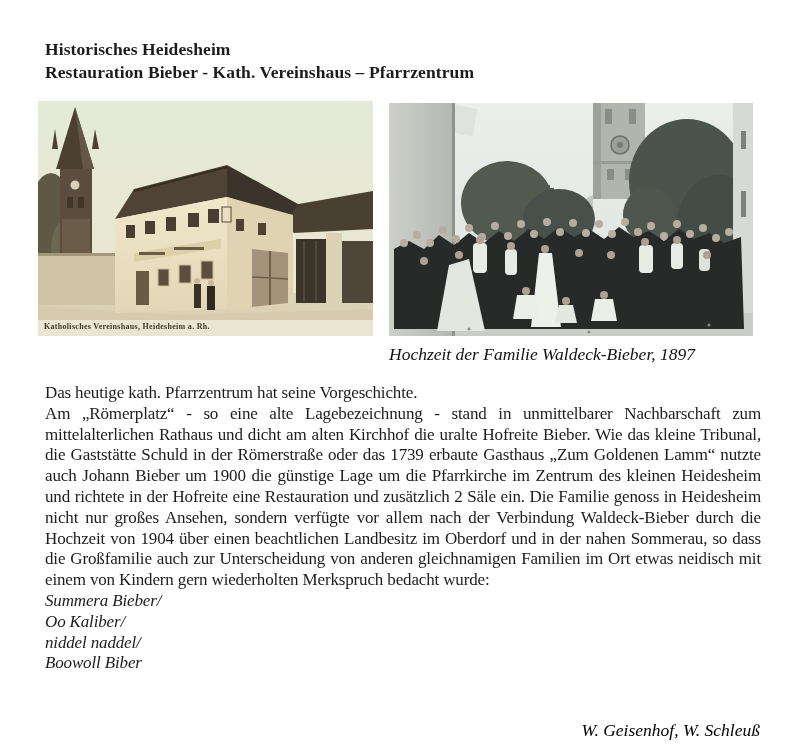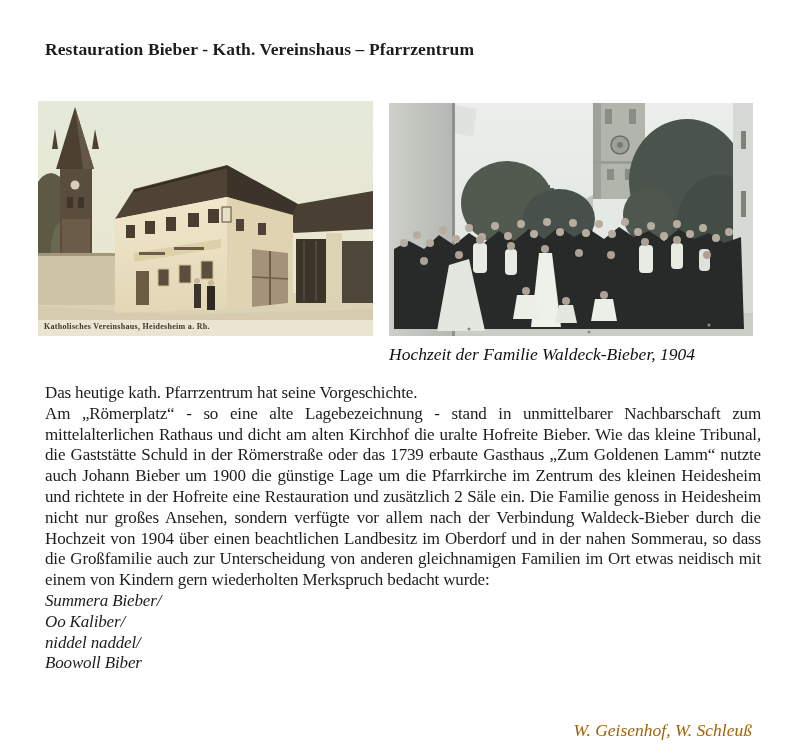--- a/index.html
+++ b/index.html
@@ -23,30 +23,31 @@
   }
   .body-text{
     position:absolute;left:45px;top:371px;width:716px;
     font-size:17px;line-height:20.8px;letter-spacing:-0.15px;margin-top:12px;
   }
   .body-text p{margin:0;text-align:justify;}
   .body-text .intro{text-align:left;}
   .verse{font-style:italic;text-align:right;}
   .closing{text-align:justify;}
   .signature{
-    position:absolute;right:48px;top:720px;
-    font-style:italic;font-size:17.5px;color:#a16207;
+    position:absolute;right:40px;top:720px;
+    font-style:italic;font-size:17.5px;color:#000000;
   }
 </style>
 </head>
 <body>
 
 <div class="page">
 
   <div class="title-block">
+    <div class="title-line">Historisches Heidesheim</div>
     <div class="title-line">Restauration Bieber - Kath. Vereinshaus – Pfarrzentrum</div>
   </div>
 
   <div class="photo photo-left">
     <svg width="335" height="235" viewBox="0 0 335 235">
       <defs>
         <linearGradient id="skyL" x1="0" y1="0" x2="0" y2="1">
           <stop offset="0" stop-color="#e4ead9"></stop>
             <stop offset="1" stop-color="#ece5cc"></stop>
         </linearGradient>
@@ -248,21 +249,21 @@
           <circle cx="177" cy="198" r="4" fill="#aba295"></circle>
         </g>
       </g>
 
       <circle cx="80" cy="226" r="1.5" fill="#8a8d86"></circle>
       <circle cx="320" cy="222" r="1.5" fill="#8a8d86"></circle>
       <circle cx="200" cy="229" r="1.5" fill="#8a8d86"></circle>
     </svg>
   </div>
 
-  <div class="right-caption">Hochzeit der Familie Waldeck-Bieber, 1904</div>
+  <div class="right-caption">Hochzeit der Familie Waldeck-Bieber, 1897</div>
 
   <div class="body-text">
     <p class="intro">Das heutige kath. Pfarrzentrum hat seine Vorgeschichte.</p>
     <p>Am „Römerplatz“ - so eine alte Lagebezeichnung - stand in unmittelbarer Nachbarschaft zum mittelalterlichen Rathaus und dicht am alten Kirchhof die uralte Hofreite Bieber. Wie das kleine Tribunal, die Gaststätte Schuld in der Römerstraße oder das 1739 erbaute Gasthaus „Zum Goldenen Lamm“ nutzte auch Johann Bieber um 1900 die günstige Lage um die Pfarrkirche im Zentrum des kleinen Heidesheim und richtete in der Hofreite eine Restauration und zusätzlich 2 Säle ein. Die Familie genoss in Heidesheim nicht nur großes Ansehen, sondern verfügte vor allem nach der Verbindung Waldeck-Bieber durch die Hochzeit von 1904 über einen beachtlichen Landbesitz im Oberdorf und in der nahen Sommerau, so dass die Großfamilie auch zur Unterscheidung von anderen gleichnamigen Familien im Ort etwas neidisch mit einem von Kindern gern wiederholten Merkspruch bedacht wurde:</p>
     <p class="verse">Summera Bieber/</p>
     <p class="verse">Oo Kaliber/</p>
     <p class="verse">niddel naddel/</p>
     <p class="verse">Boowoll Biber</p>
   </div>
 

